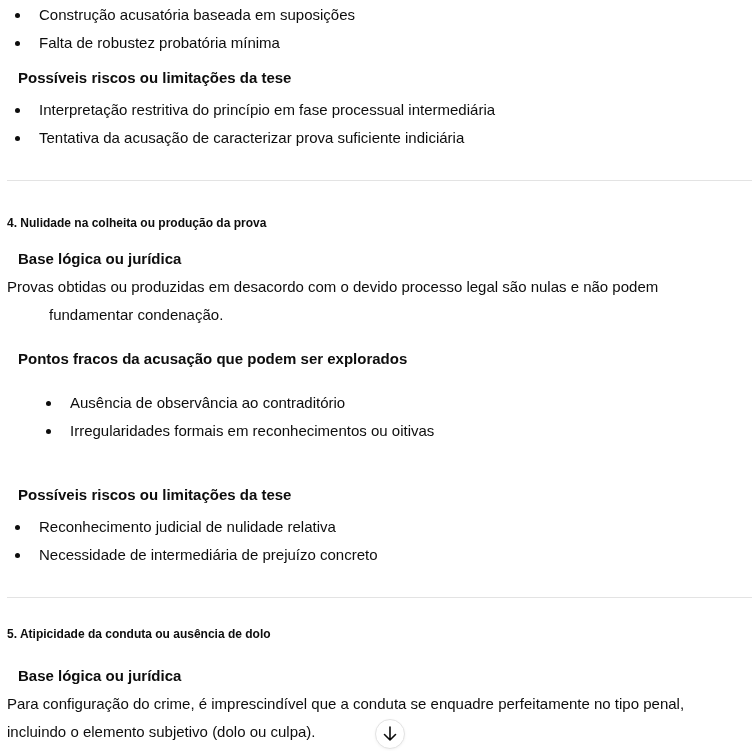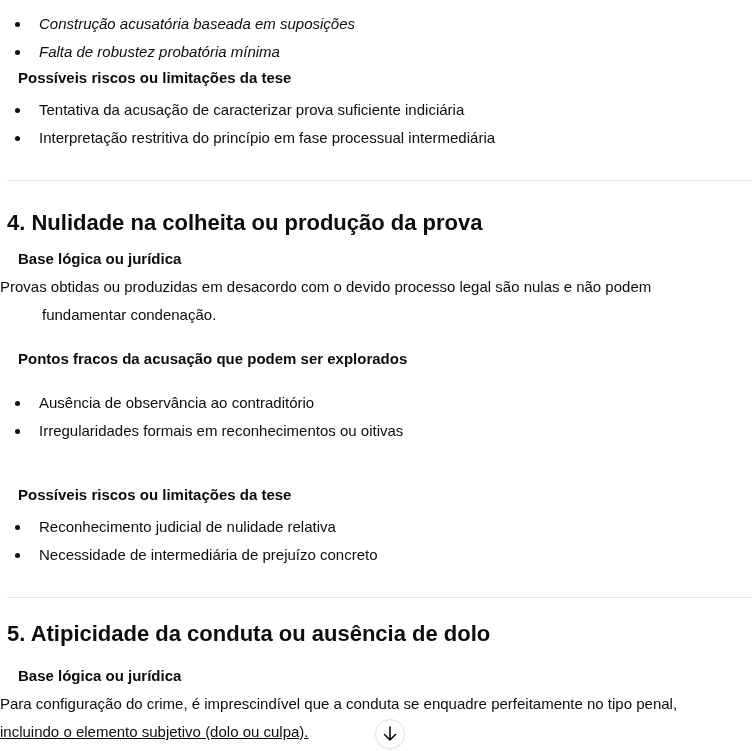--- a/index.html
+++ b/index.html
@@ -15,81 +15,81 @@
     white-space:nowrap;
   }
   li::before {
     content:""; position:absolute; left:15px; top:12px; width:5px; height:5px;
     border-radius:50%; background:#0d0d0d;
   }
   .subhead {
     font-size:15px; font-weight:bold; line-height:22px; padding-left:18px; white-space:nowrap;
   }
   .para {
-    font-size:15px; line-height:28px; white-space:nowrap;text-align:center;
+    font-size:15px; line-height:28px; padding-left:7px; white-space:nowrap;text-align:center;
   }
   .h3 {
-    font-size:22px; font-weight:bold; line-height:24px; padding-left:7px; white-space:nowrap;
+    font-size:12px; font-weight:bold; line-height:24px; padding-left:7px; white-space:nowrap;
   }
   hr {
     position:absolute; left:7px; width:745px; margin:0; border:0; border-top:1px solid #e3e3e3;
   }
   .abs { position:absolute; left:0; }
   .scroll-btn {
     position:absolute; left:375px; top:719px; width:30px; height:30px; border-radius:50%;
     border:1px solid #e3e3e3; background:#fff; box-sizing:border-box;
     display:flex; align-items:center; justify-content:center;
     box-shadow:0 1px 3px rgba(0,0,0,0.05);
   }
 </style>
 </head>
 <body>
 
 <div class="content">
 
-  <ul class="abs" style="top:10px;width:619px;font-style:italic;">
+  <ul class="abs" style="top:1px;width:619px;">
     <li>Construção acusatória baseada em suposições</li>
     <li>Falta de robustez probatória mínima</li>
   </ul>
 
   <div class="subhead abs" style="top:67px;">Possíveis riscos ou limitações da tese</div>
 
   <ul class="abs" style="top:96px;width:753px;">
+    <li>Interpretação restritiva do princípio em fase processual intermediária</li>
     <li>Tentativa da acusação de caracterizar prova suficiente indiciária</li>
-    <li>Interpretação restritiva do princípio em fase processual intermediária</li>
   </ul>
 
   <hr style="top:180px;">
 
   <div class="h3 abs" style="top:211px;">4. Nulidade na colheita ou produção da prova</div>
 
   <div class="subhead abs" style="top:248px;">Base lógica ou jurídica</div>
   <div class="para abs" style="top:273px;">Provas obtidas ou produzidas em desacordo com o devido processo legal são nulas e não podem</div>
   <div class="para abs" style="top:301px;margin-left:42px;">fundamentar condenação.</div>
 
   <div class="subhead abs" style="top:348px;">Pontos fracos da acusação que podem ser explorados</div>
 
-  <ul class="abs" style="top:389px;width:649px;">
+  <ul class="abs" style="top:389px;width:649px;padding-left:31px;">
     <li>Ausência de observância ao contraditório</li>
     <li>Irregularidades formais em reconhecimentos ou oitivas</li>
   </ul>
 
   <div class="subhead abs" style="top:484px;">Possíveis riscos ou limitações da tese</div>
 
   <ul class="abs" style="top:513px;width:635px;">
     <li>Reconhecimento judicial de nulidade relativa</li>
     <li>Necessidade de intermediária de prejuízo concreto</li>
   </ul>
 
   <hr style="top:597px;">
 
   <div class="h3 abs" style="top:622px;">5. Atipicidade da conduta ou ausência de dolo</div>
 
   <div class="subhead abs" style="top:665px;">Base lógica ou jurídica</div>
   <div class="para abs" style="top:690px;">Para configuração do crime, é imprescindível que a conduta se enquadre perfeitamente no tipo penal,</div>
-  <div class="para abs" style="top:718px;text-decoration:underline;">incluindo o elemento subjetivo (dolo ou culpa).</div>
+  <div class="para abs" style="top:718px;">incluindo o elemento subjetivo (dolo ou culpa).</div>
 </div>
 
 <div class="scroll-btn">
   <svg width="14" height="16" viewBox="0 0 14 16">
     <path d="M7 1 V14 M1.5 8.5 L7 14 L12.5 8.5" fill="none" stroke="#0d0d0d" stroke-width="1.6" stroke-linecap="round" stroke-linejoin="round"></path>
   </svg>
 </div>
 
 </body></html>

